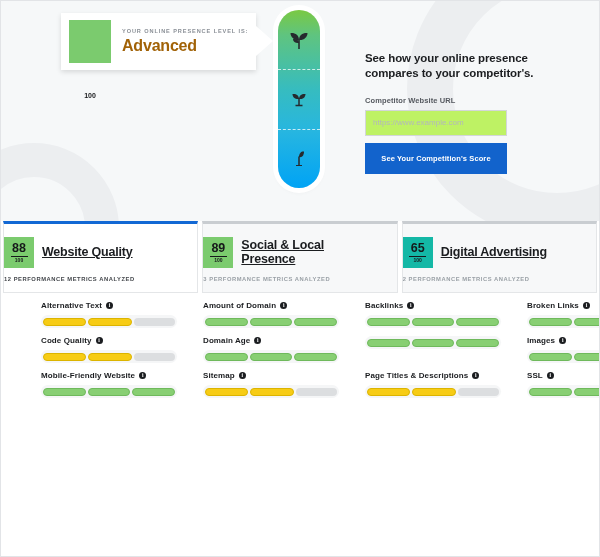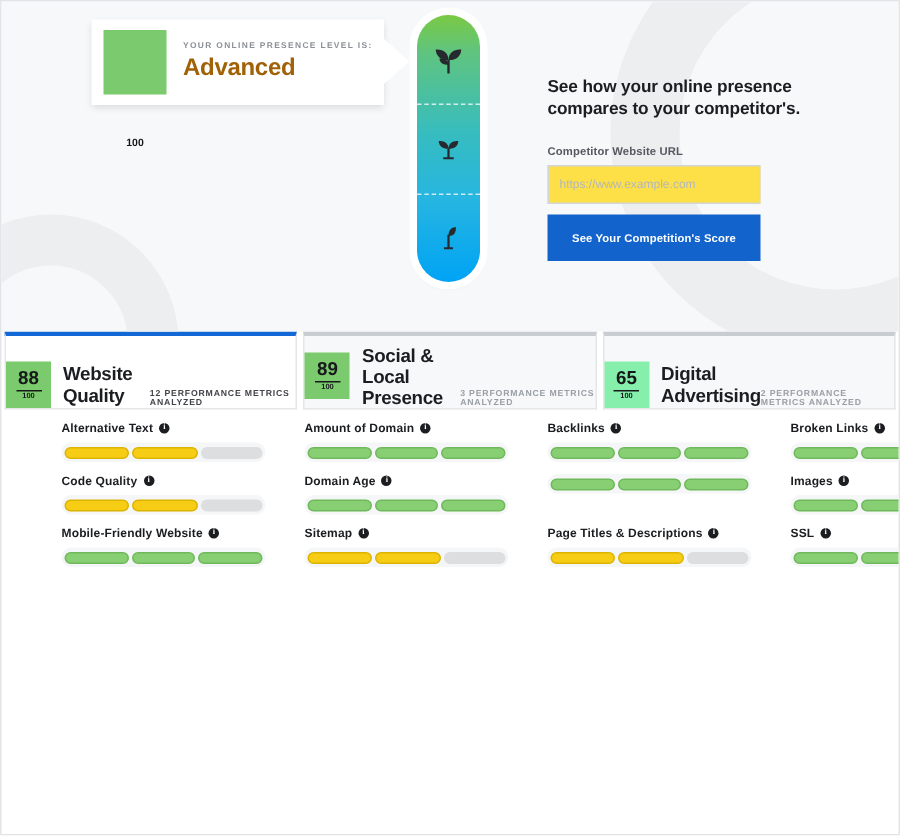--- a/index.html
+++ b/index.html
@@ -158,21 +158,21 @@
     font-size: 7.5px;
     font-weight: bold;
     color: #55595f;
     letter-spacing: .1px;
   }
   .comp-input {
     margin-top: 5px;
     width: 142px;
     height: 21px;
     border: 1px solid #d3d6d9;
-    background: #fde047;
+    background: #bef264;
     font-family: "Liberation Sans", sans-serif;
     font-size: 8px;
     color: #3a3d42;
     padding: 12px 7px;
   }
   .comp-input::placeholder { color: #b3b7bc; }
   .comp-button {
     margin-top: 7px;
     width: 142px;
     height: 31px;
@@ -188,59 +188,60 @@
 
   
   .cards {
     display: flex;
     gap: 4px;
     padding: 0 2px;
     background: #ffffff;
   }
   .cat-card {
     flex: 1;
-    height: 52px;
+    height: 72px;
     border: 1px solid #e4e6e8;
     border-top-width: 3px;
     border-top-color: #c9cdd1;
     background: #f7f8f9;
     display: flex;
-    flex-direction: row;
-    align-items: flex-end;
+    flex-direction: column;
+    align-items: flex-start;
     justify-content: center;
     padding-top: 2px;
   }
   .cat-card.active {
     border-top-color: #1268d4;
     background: #ffffff;
   }
   .cat-top { display: flex; align-items: center; }
   .cat-chip {
     width: 30px; height: 31px;
     flex: none;
     display: flex;
     flex-direction: column;
     align-items: center;
     justify-content: center;
   }
   .cat-chip.green { background: #7bcb6e; }
-  .cat-chip.yellow { background: #86efac; }
+  .cat-chip.yellow { background: #14b8a6; }
   .cat-chip .num {
     font-size: 12.5px; font-weight: bold; color: #16181a; line-height: 1;
   }
   .cat-chip .rule { width: 17px; height: 1px; background: #16181a; margin: 1.5px 0 1px; }
   .cat-chip .den { font-size: 5px; font-weight: bold; color: #16181a; line-height: 1; }
   .cat-title {
     margin-left: 8px;
     font-size: 12.5px;
     font-weight: bold;
     color: #1b1d20;
     line-height: 1.13;
     letter-spacing: -.2px;
     max-width: 108px;
+    text-decoration: underline;
   }
   .cat-sub {
     margin-top: 8px;
     font-size: 5.8px;
     font-weight: bold;
     letter-spacing: .55px;
     color: #43464b;
     text-transform: uppercase;
   }
   .cat-card:not(.active) .cat-sub { color: #9aa0a6; }

